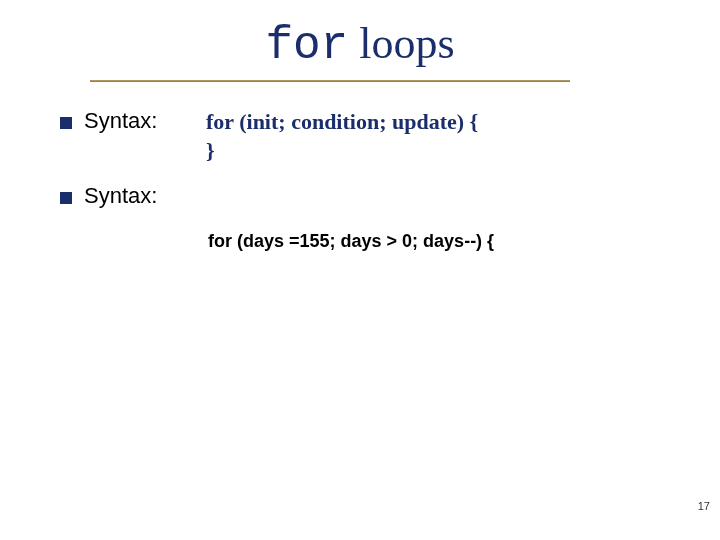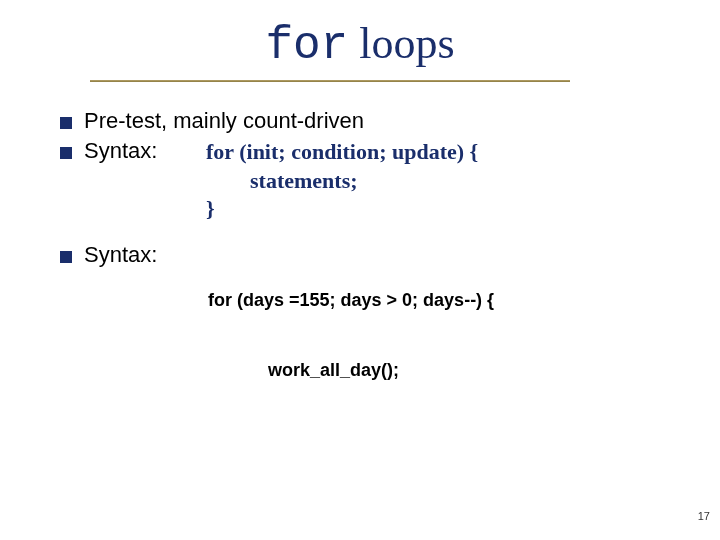--- a/index.html
+++ b/index.html
@@ -71,60 +71,54 @@
     font-weight: bold;
     font-size: 18px;
     color: #000;
     padding-left: 14px;
     line-height: 1.3;
   }
   .example-col .blk { margin-bottom: 18px; white-space: pre; }
   .page-num {
     position: absolute;
     right: 10px;
-    bottom: 18px;
+    bottom: 28px;
     font-size: 11px;
     color: #333;
     font-family: Arial, sans-serif;
   }
 </style>
 </head>
 <body>
 
 <div class="title-wrap">
   <div class="title">
     <span class="code-word">for</span><span> loops</span>
   </div>
   <div class="hr-line"></div>
 </div>
 
 <div class="content">
 
-  <div class="bullet-row">
-    <div class="bullet"></div>
-    <div class="b-label">Pre-test, mainly count-driven</div>
-  </div>
 
   <div class="bullet-row">
     <div class="bullet"></div>
     <div class="b-label" style="width:110px">Syntax:</div>
     <div class="syntax-block">
       <div class="syntax-row">for (init; condition; update) {</div>
-      <div class="syntax-row">        statements;</div>
       <div class="syntax-row">}</div>
     </div>
   </div>
 
   <div class="bullet-row example-row">
     <div class="bullet"></div>
     <div class="b-label" style="width:110px">Syntax:</div>
     <div class="example-col">
       <div class="blk" style="margin-bottom:18px">
         <div>for (days =155; days &gt; 0; days--) {</div>
-        <div>            work_all_day();</div>
         
       </div>
 
     </div>
   </div>
 
 </div>
 
 <div class="page-num">17</div>
 

